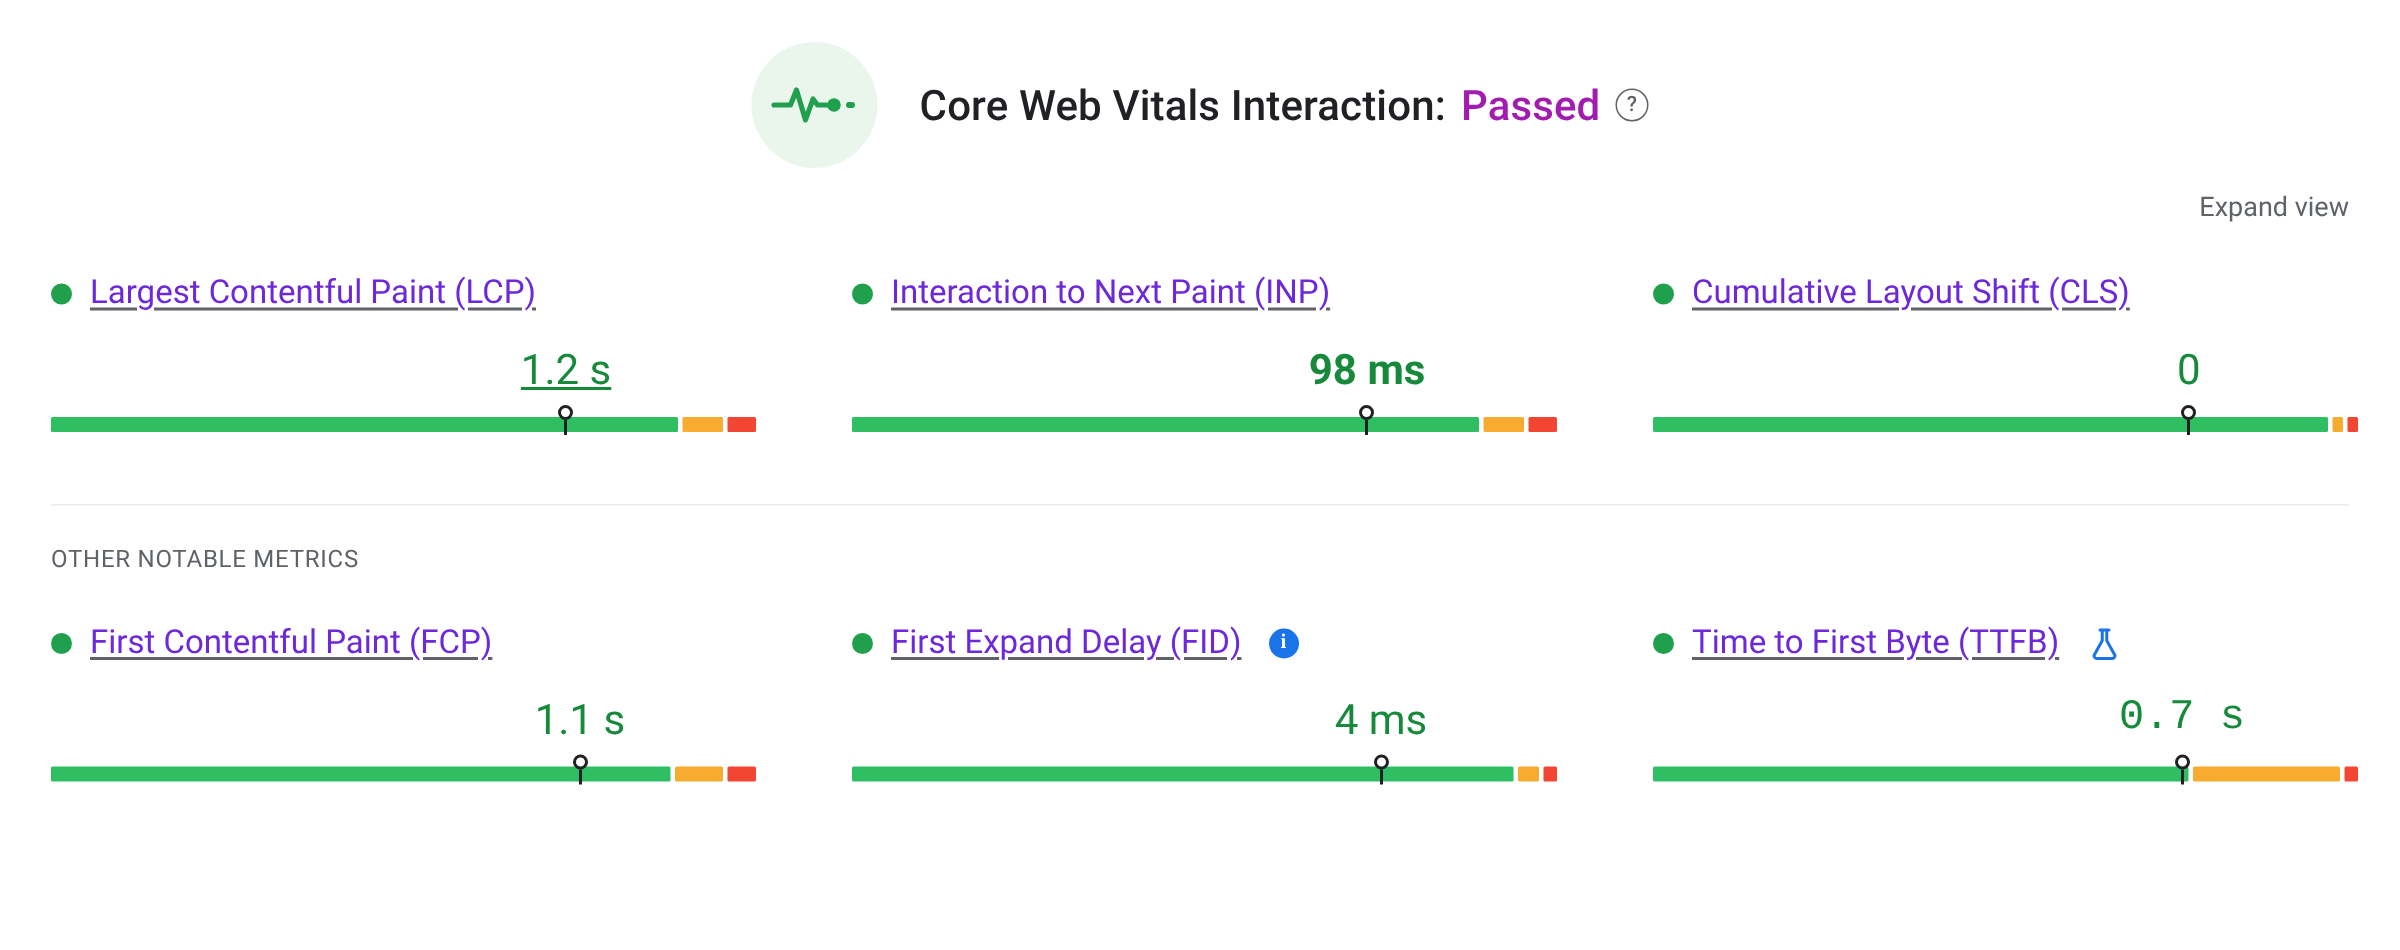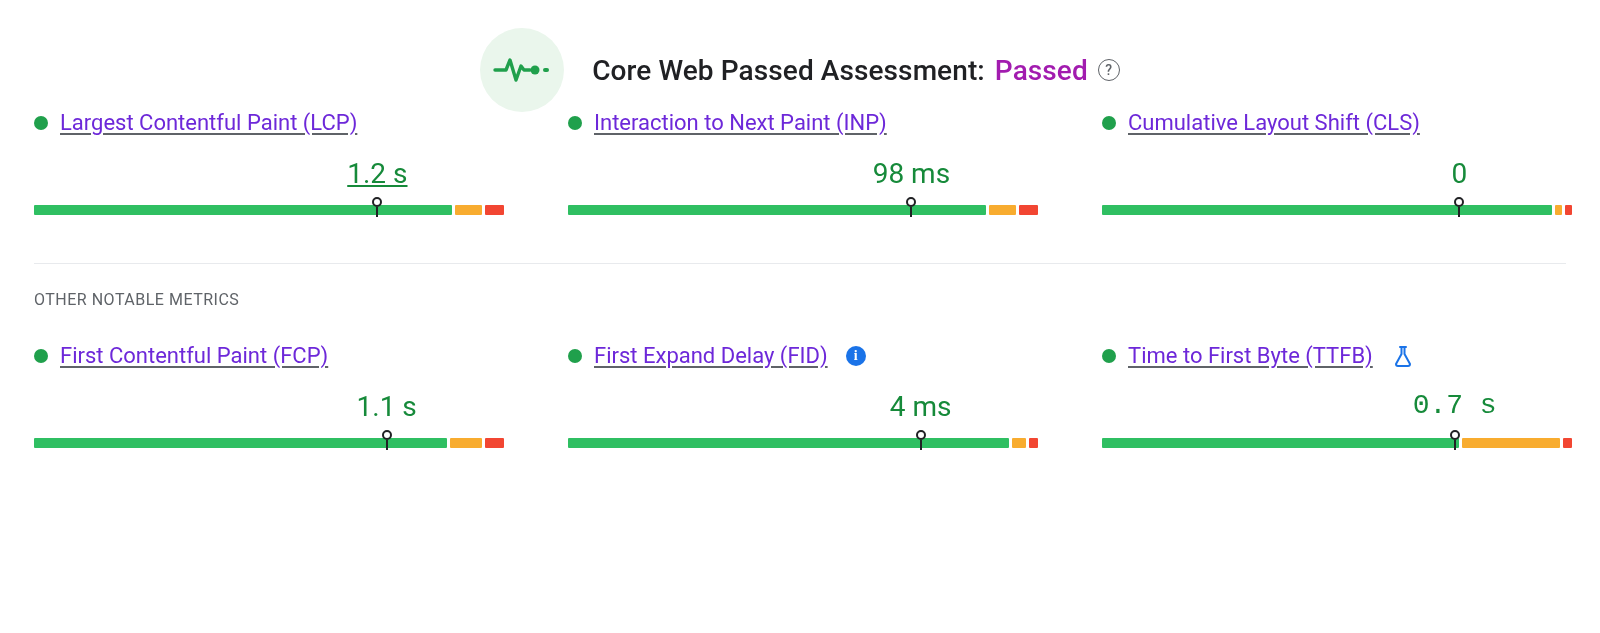--- a/index.html
+++ b/index.html
@@ -197,27 +197,30 @@
   <div class="header">
     <div class="header-inner">
       <div class="pulse-badge">
         <svg width="58" height="34" viewBox="0 0 58 34">
           <path d="M2 17 H13 L17 7 L23 27 L28 13 L31 17 H37" stroke="#20a04c" stroke-width="3.4" fill="none" stroke-linecap="round" stroke-linejoin="round"></path>
           <circle cx="42" cy="17" r="4.5" fill="#20a04c"></circle>
           <rect x="50" y="15" width="6" height="4" rx="2" fill="#20a04c"></rect>
         </svg>
       </div>
       <div class="heading">
-        <span>Core Web Passed Assessment:</span>
+        <span>Core Web Vitals Interaction:</span>
         <span class="status">Passed</span>
         <span class="help-icon">?</span>
       </div>
     </div>
   </div>
 
+  <div class="expand-row">
+    <span class="expand-link">Expand view</span>
+  </div>
 
   <div class="grid">
 
     <div class="metric">
       <div class="metric-title-row">
         <span class="dot good"></span>
         <span class="metric-name">Largest Contentful Paint (LCP)</span>
       </div>
       <div class="metric-value-row">
         <span class="metric-value" style="right:26%; transform: translateX(50%); text-decoration: underline;">1.2 s</span>
@@ -234,21 +237,21 @@
         </div>
       </div>
     </div>
 
     <div class="metric">
       <div class="metric-title-row">
         <span class="dot good"></span>
         <span class="metric-name">Interaction to Next Paint (INP)</span>
       </div>
       <div class="metric-value-row">
-        <span class="metric-value" style="right:26%; transform: translateX(50%);">98 ms</span>
+        <span class="metric-value" style="right:26%; transform: translateX(50%); font-weight: bold;">98 ms</span>
       </div>
       <div class="bar-wrap">
         <div class="bar">
           <div class="seg g" style="flex:0 0 90%"></div>
           <div class="seg o" style="flex:0 0 6%"></div>
           <div class="seg r" style="flex:0 0 4%"></div>
         </div>
         <div class="marker" style="left:74%">
           <div class="pin"></div>
             <div class="stem"></div>

